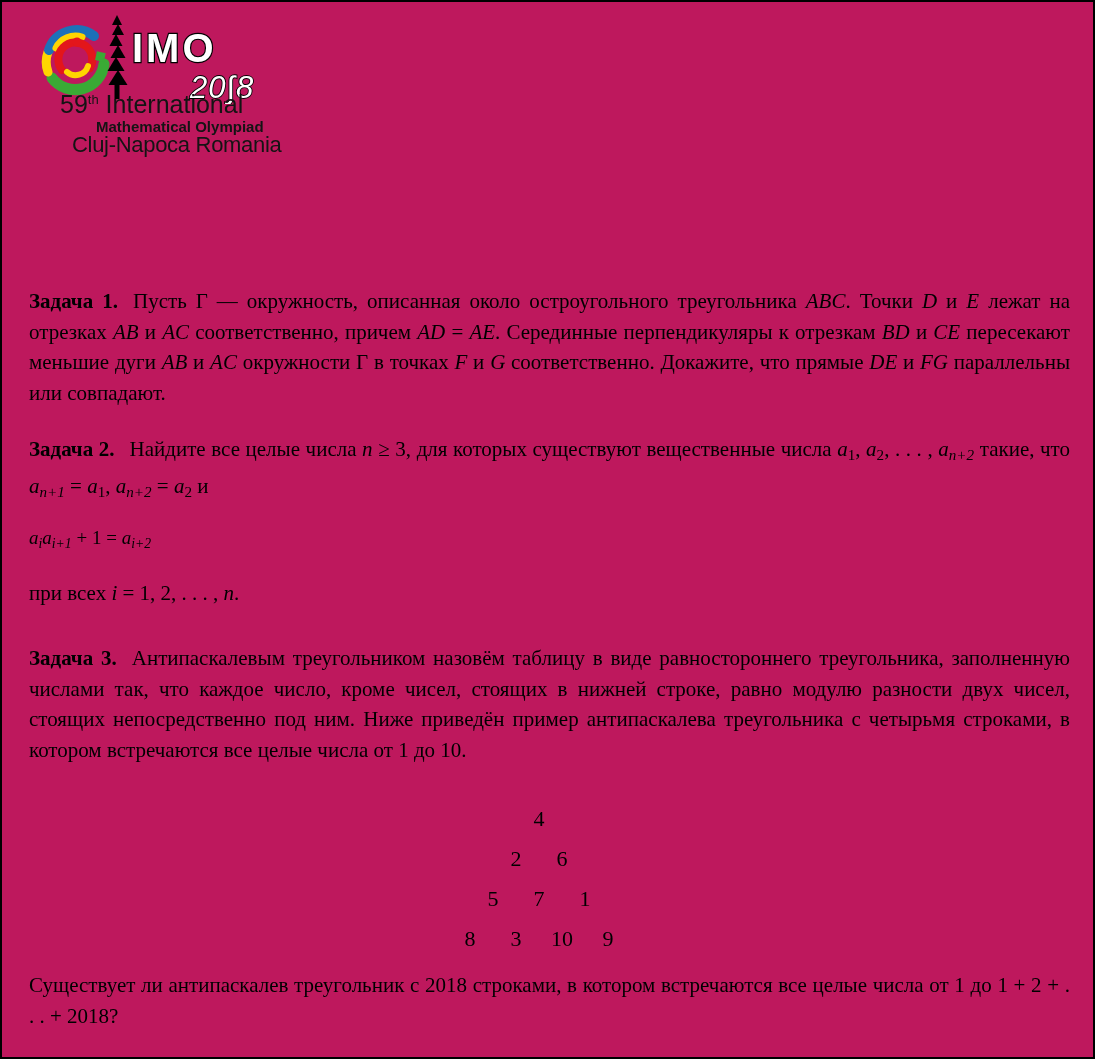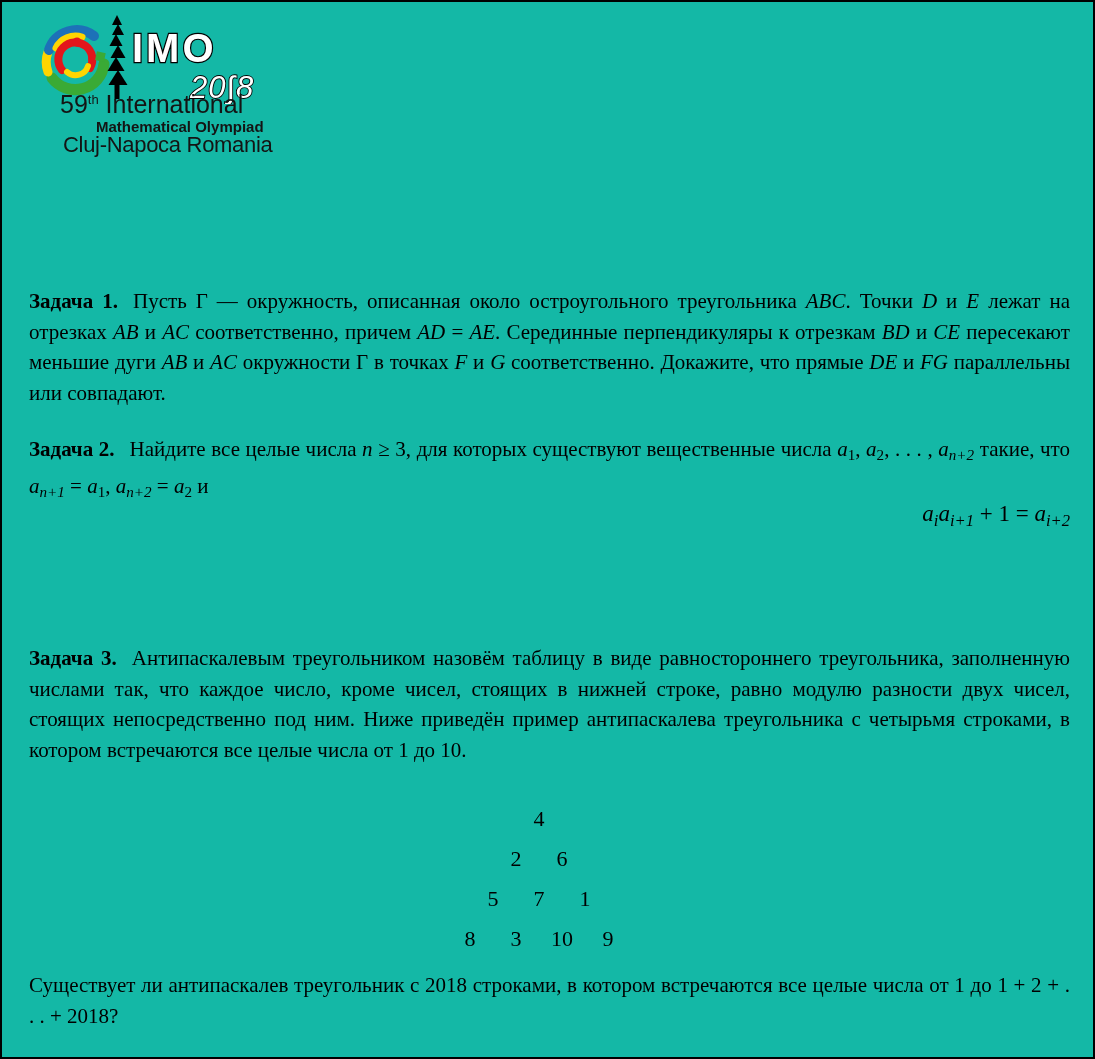--- a/index.html
+++ b/index.html
@@ -1,46 +1,46 @@
 <!DOCTYPE html>
 <html><head>
 <meta charset="utf-8">
 <style>
   html,body { margin:0; padding:0; background:#888; }
   .page {
     position:relative; width:1095px; height:1059px;
-    background:#14b8a6; border:2px solid #000; box-sizing:border-box;
+    background:#be185d; border:2px solid #000; box-sizing:border-box;
     overflow:hidden; color:#000;
     font-family:"Liberation Serif","DejaVu Serif",serif;
   }
 
   
   .logo { position:absolute; left:38px; top:12px; width:238px; height:140px; }
   .logo svg { position:absolute; left:0; top:0; }
   .logo-line1 { position:absolute; left:20px; top:76px; font-family:"Liberation Sans",sans-serif; font-size:25px; color:#141414; white-space:nowrap;text-align:center; }
   .logo-line1 sup { font-size:13px; }
   .logo-line2 { position:absolute; left:56px; top:104px; font-family:"Liberation Sans",sans-serif; font-size:15px; font-weight:600; color:#141414; white-space:nowrap; }
-  .logo-line3 { position:absolute; left:23px; top:118px; font-family:"Liberation Sans",sans-serif; font-size:22px; color:#141414; letter-spacing:-0.3px; white-space:nowrap; }
+  .logo-line3 { position:absolute; left:32px; top:118px; font-family:"Liberation Sans",sans-serif; font-size:22px; color:#141414; letter-spacing:-0.3px; white-space:nowrap; }
 
   
   .doc-title { position:absolute; left:340px; top:72px; width:560px; text-align:center;
     font-family:"Liberation Sans",sans-serif; font-size:21px; }
   .date-line { position:absolute; right:50px; top:226px; font-style:italic; font-size:21px; }
 
   
   .para { position:absolute; left:27px; width:1041px; font-size:21px; line-height:30.5px; text-align:justify; }
   .p1 { top:284px; }
   .p2 { top:432px; }
   .p3 { top:641px; }
   .plabel { font-weight:bold; margin-right:15px; }
   .mi { font-style:italic; }
   .it { }
   .sub { font-size:0.72em; vertical-align:-0.28em; }
 
-  .equation { position:absolute; left:27px; top:497px; width:1041px; text-align:right; font-size:23px; line-height:30px; }
+  .equation { position:absolute; left:27px; top:521px; width:1041px; text-align:left; font-size:19px; line-height:30px; }
   .after-eq { position:absolute; left:27px; top:576px; width:1041px; font-size:21px; line-height:30px; }
 
   
   .triangle { position:absolute; left:27px; top:797px; width:1020px; }
   .tri-row { display:flex; justify-content:center; gap:22px; height:40px; align-items:center; font-size:22px; }
   .tri-num { display:inline-block; width:24px; text-align:center; }
 
   .closing { top:968px; }
 </style>
 </head>
@@ -85,20 +85,21 @@
 
 
   <div class="para p1">
     <span class="plabel">Задача 1.</span><span><span>Пусть </span><span>Γ</span><span> — окружность, описанная около остроугольного треугольника </span><span class="mi">ABC</span><span>. Точки </span><span class="mi">D</span><span> и </span><span class="mi">E</span><span> лежат на отрезках </span><span class="mi">AB</span><span> и </span><span class="mi">AC</span><span> соответственно, причем </span><span class="mi">AD</span><span> = </span><span class="mi">AE</span><span>. Серединные перпендикуляры к отрезкам </span><span class="mi">BD</span><span> и </span><span class="mi">CE</span><span> пересекают меньшие дуги </span><span class="mi">AB</span><span> и </span><span class="mi">AC</span><span> окружности </span><span>Γ</span><span> в точках </span><span class="mi">F</span><span> и </span><span class="mi">G</span><span> соответственно. Докажите, что прямые </span><span class="mi">DE</span><span> и </span><span class="mi">FG</span><span> параллельны или совпадают.</span></span>
   </div>
 
   <div class="para p2">
     <span class="plabel">Задача 2.</span><span><span>Найдите все целые числа </span><span class="mi">n</span><span> ≥ 3, для которых существуют вещественные числа </span><span class="mi">a</span><span class="sub">1</span><span>, </span><span class="mi">a</span><span class="sub">2</span><span>, . . . , </span><span class="mi">a</span><span class="mi sub">n+2</span><span> такие, что </span><span class="mi">a</span><span class="mi sub">n+1</span><span> = </span><span class="mi">a</span><span class="sub">1</span><span>, </span><span class="mi">a</span><span class="mi sub">n+2</span><span> = </span><span class="mi">a</span><span class="sub">2</span><span> и</span></span>
   </div>
   <div class="equation"><span class="mi">a</span><span class="mi sub">i</span><span class="mi">a</span><span class="mi sub">i+1</span><span> + 1 = </span><span class="mi">a</span><span class="mi sub">i+2</span></div>
+  <div class="after-eq"><span>при всех </span><span class="mi">i</span><span> = 1, 2, . . . , </span><span class="mi">n</span><span>.</span></div>
 
   <div class="para p3">
     <span class="plabel">Задача 3.</span><span><span class="it">Антипаскалевым треугольником</span><span> назовём таблицу в виде равностороннего треугольника, заполненную числами так, что каждое число, кроме чисел, стоящих в нижней строке, равно модулю разности двух чисел, стоящих непосредственно под ним. Ниже приведён пример антипаскалева треугольника с четырьмя строками, в котором встречаются все целые числа от 1 до 10.</span></span>
   </div>
 
   <div class="triangle">
       <div class="tri-row">
         <span class="tri-num">4</span>
       </div>
       <div class="tri-row">

